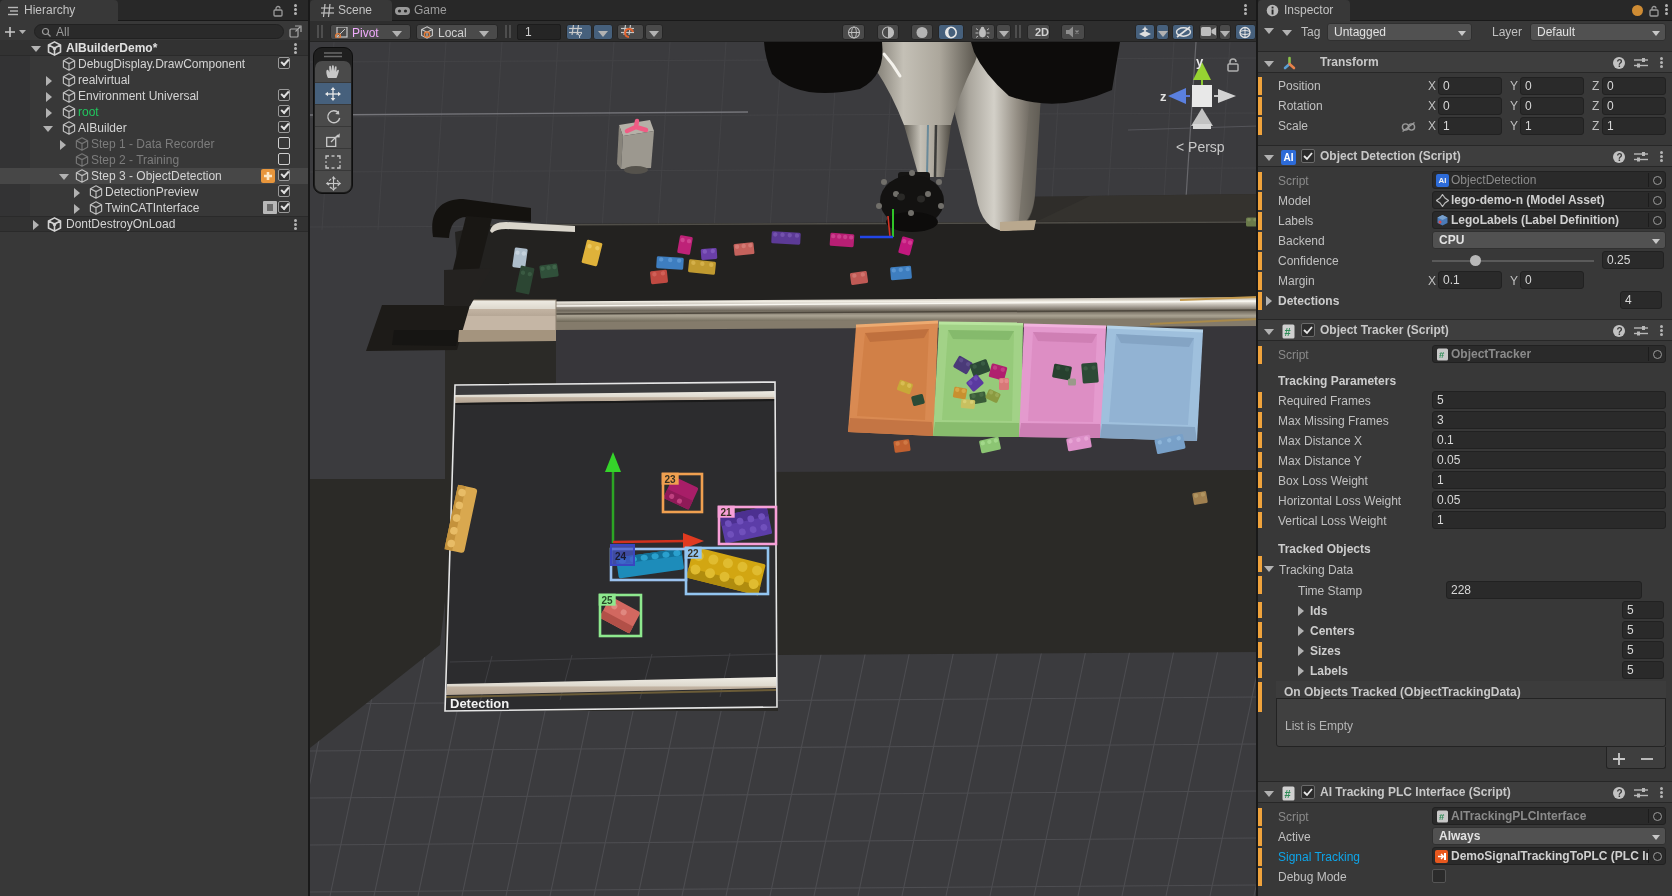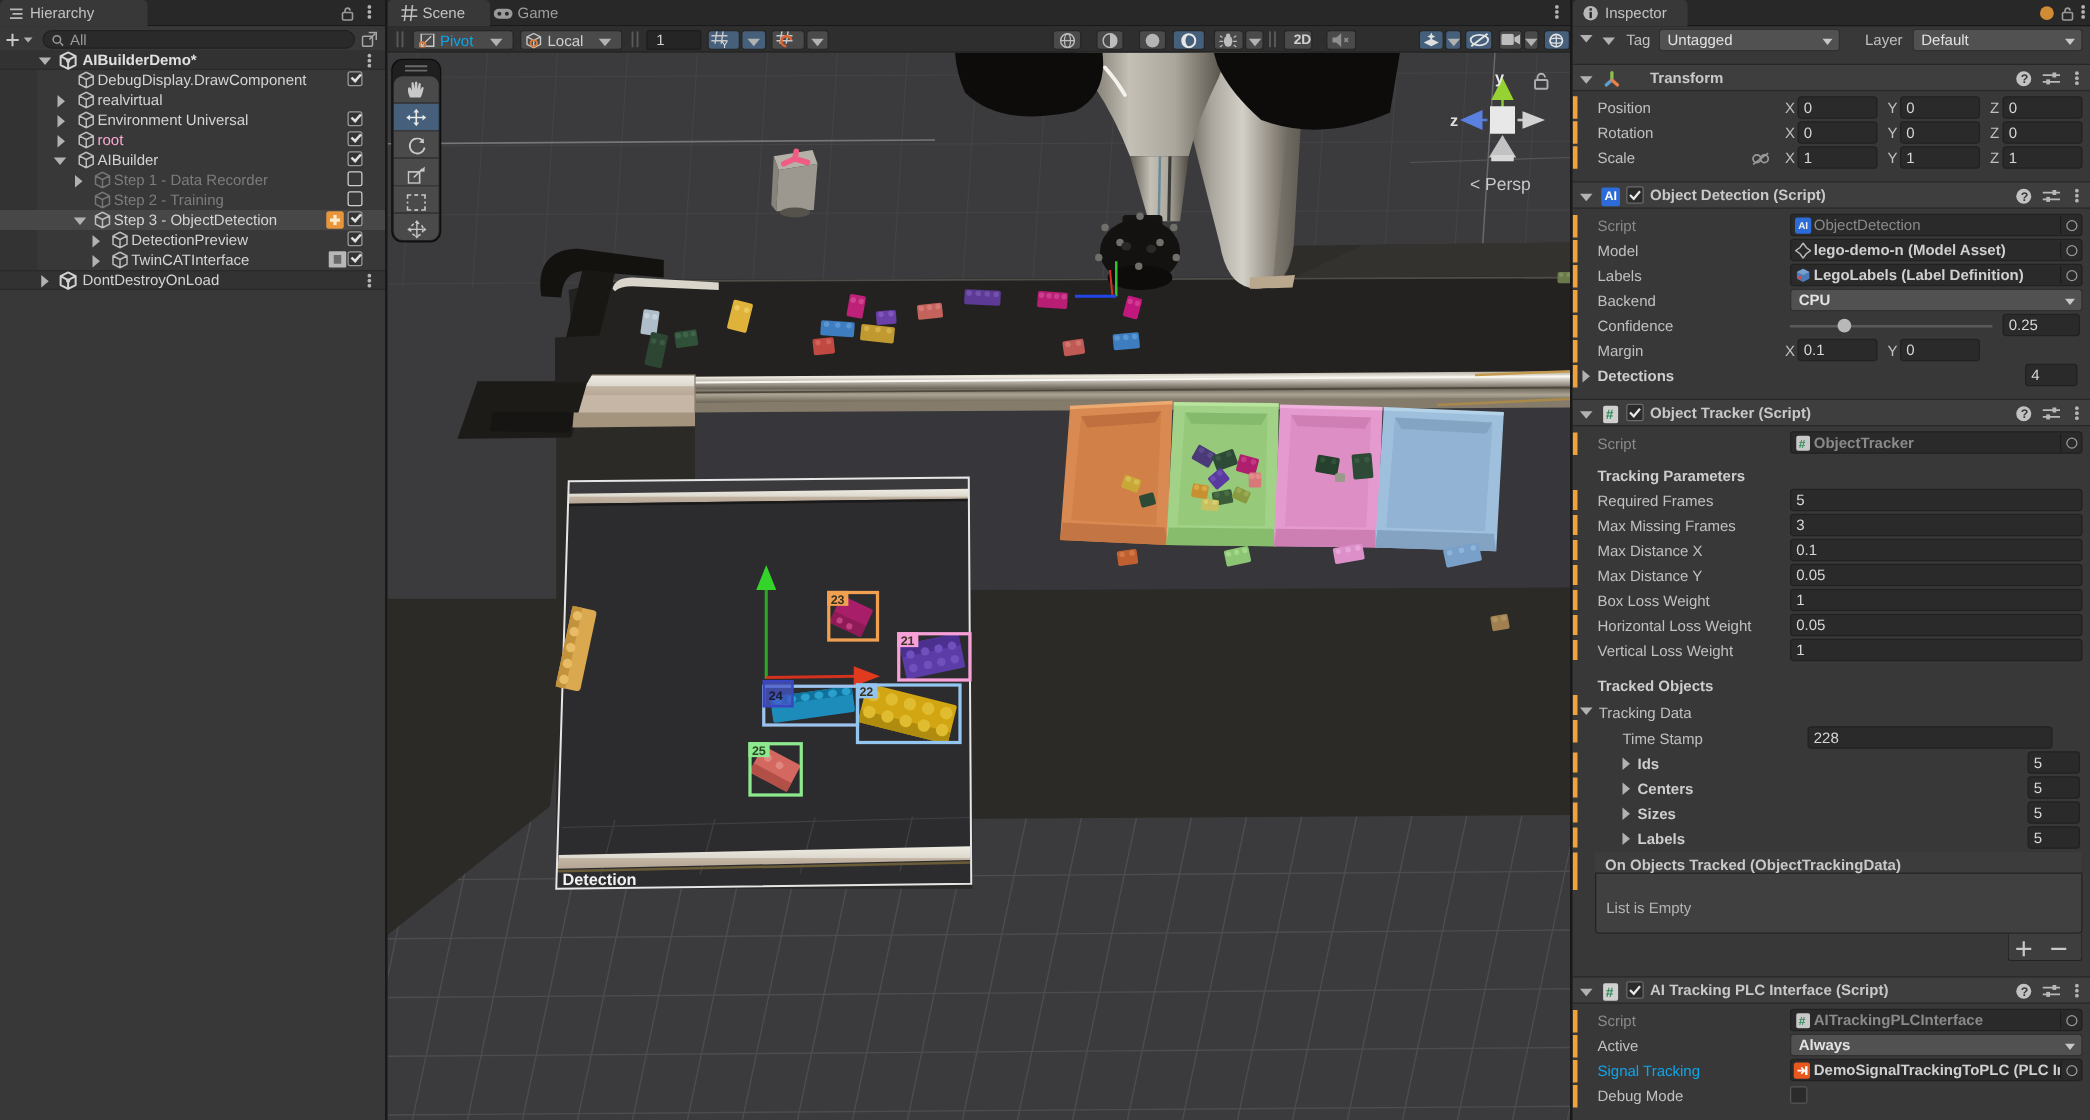--- a/index.html
+++ b/index.html
@@ -97,21 +97,21 @@
 <div class="caret carrt" style="left:46px;top:92px;"></div>
     <svg class="abs" style="left:62px;top:89px" width="14" height="14" viewBox="0 0 14 14">
       <path d="M7 0.8 L12.6 3.7 L12.6 10.3 L7 13.2 L1.4 10.3 L1.4 3.7 Z M1.4 3.7 L7 6.6 L12.6 3.7 M7 6.6 L7 13.2" fill="none" stroke="#bcbcbc" stroke-width="1.2" stroke-linejoin="round"></path>
     </svg>
     <div class="abs" style="left:78px;top:89px;font-size:12px;color:#d4d4d4;font-weight:normal;text-align:center;">Environment Universal</div>
     <div class="cb on" style="left:278px;top:89px;"></div>
 <div class="caret carrt" style="left:46px;top:108px;"></div>
     <svg class="abs" style="left:62px;top:105px" width="14" height="14" viewBox="0 0 14 14">
       <path d="M7 0.8 L12.6 3.7 L12.6 10.3 L7 13.2 L1.4 10.3 L1.4 3.7 Z M1.4 3.7 L7 6.6 L12.6 3.7 M7 6.6 L7 13.2" fill="none" stroke="#bcbcbc" stroke-width="1.2" stroke-linejoin="round"></path>
     </svg>
-    <div class="abs" style="left:78px;top:105px;font-size:12px;color:#f9a8d4;font-weight:normal;">root</div>
+    <div class="abs" style="left:78px;top:105px;font-size:12px;color:#22c55e;font-weight:normal;">root</div>
     <div class="cb on" style="left:278px;top:105px;"></div>
 <div class="caret cardn" style="left:43px;top:126px;"></div>
     <svg class="abs" style="left:62px;top:121px" width="14" height="14" viewBox="0 0 14 14">
       <path d="M7 0.8 L12.6 3.7 L12.6 10.3 L7 13.2 L1.4 10.3 L1.4 3.7 Z M1.4 3.7 L7 6.6 L12.6 3.7 M7 6.6 L7 13.2" fill="none" stroke="#bcbcbc" stroke-width="1.2" stroke-linejoin="round"></path>
     </svg>
     <div class="abs" style="left:78px;top:121px;font-size:12px;color:#d4d4d4;font-weight:normal;">AIBuilder</div>
     <div class="cb on" style="left:278px;top:121px;"></div>
 <div class="caret carrt" style="left:60px;top:140px;"></div>
     <svg class="abs" style="left:75px;top:137px" width="14" height="14" viewBox="0 0 14 14">
       <path d="M7 0.8 L12.6 3.7 L12.6 10.3 L7 13.2 L1.4 10.3 L1.4 3.7 Z M1.4 3.7 L7 6.6 L12.6 3.7 M7 6.6 L7 13.2" fill="none" stroke="#747474" stroke-width="1.2" stroke-linejoin="round"></path>
@@ -184,21 +184,21 @@
 <svg class="abs" style="left:6px;top:25px" width="8" height="13">
       <line x1="2" y1="0" x2="2" y2="13" stroke="#5a5a5a" stroke-width="1.5"></line>
       <line x1="6" y1="0" x2="6" y2="13" stroke="#5a5a5a" stroke-width="1.5"></line>
     </svg>
 <div class="hbtn" style="left:20px;width:81px;"></div>
 <svg class="abs" style="left:25px;top:27px" width="13" height="11">
       <rect x="2" y="0" width="10" height="10" fill="none" stroke="#c8c8c8" stroke-width="1.2"></rect>
       <line x1="2" y1="10" x2="10" y2="2" stroke="#c8c8c8" stroke-width="1"></line>
       <circle cx="3" cy="9" r="2.4" fill="none" stroke="#e07b39" stroke-width="1.4"></circle>
     </svg>
-<div class="abs" style="left:42px;top:26px;font-size:12px;color:#0ea5e9;">Pivot</div>
+<div class="abs" style="left:42px;top:26px;font-size:12px;color:#f0abfc;">Pivot</div>
 <div class="caret cardn" style="left:82px;top:31px;"></div>
 <div class="hbtn" style="left:106px;width:82px;"></div>
 <svg class="abs" style="left:110px;top:26px" width="14" height="13" viewBox="0 0 14 13">
       <path d="M7 0.8 L12.4 3.5 L12.4 9.5 L7 12.2 L1.6 9.5 L1.6 3.5 Z M1.6 3.5 L7 6.2 L12.4 3.5 M7 6.2 L7 12.2" fill="none" stroke="#c8c8c8" stroke-width="1.1"></path>
       <circle cx="7" cy="8.6" r="2.6" fill="none" stroke="#e07b39" stroke-width="1.4"></circle>
     </svg>
 <div class="abs" style="left:128px;top:26px;font-size:12px;color:#d0d0d0;">Local</div>
 <div class="caret cardn" style="left:169px;top:31px;"></div>
 <svg class="abs" style="left:194px;top:25px" width="8" height="13">
       <line x1="2" y1="0" x2="2" y2="13" stroke="#5a5a5a" stroke-width="1.5"></line>

